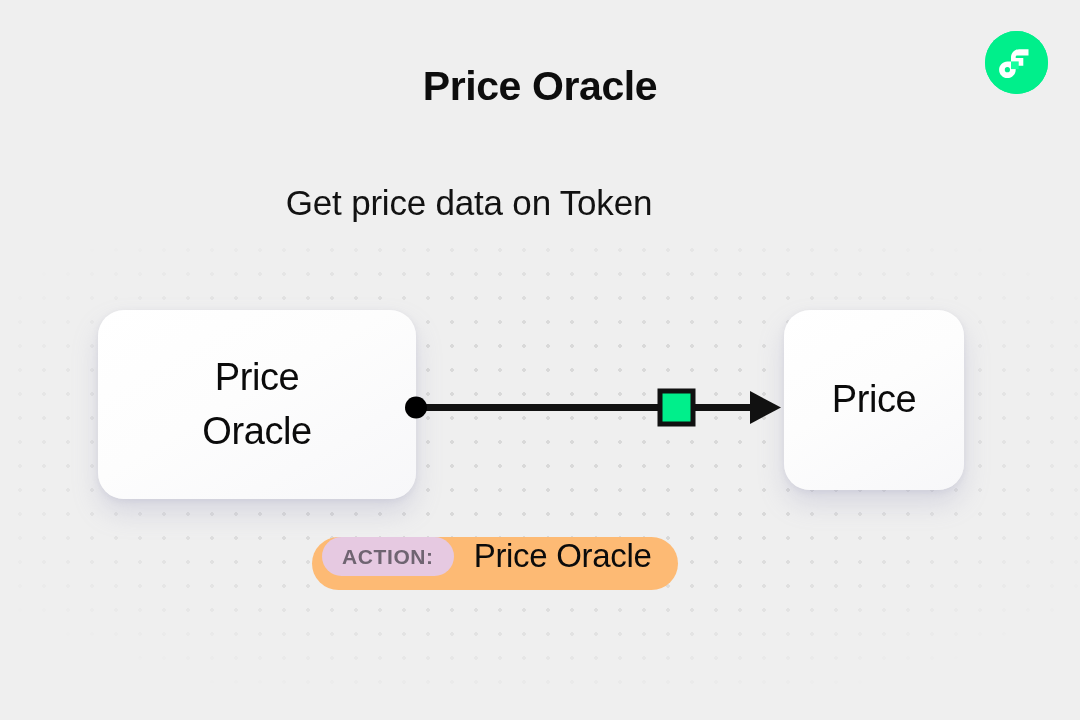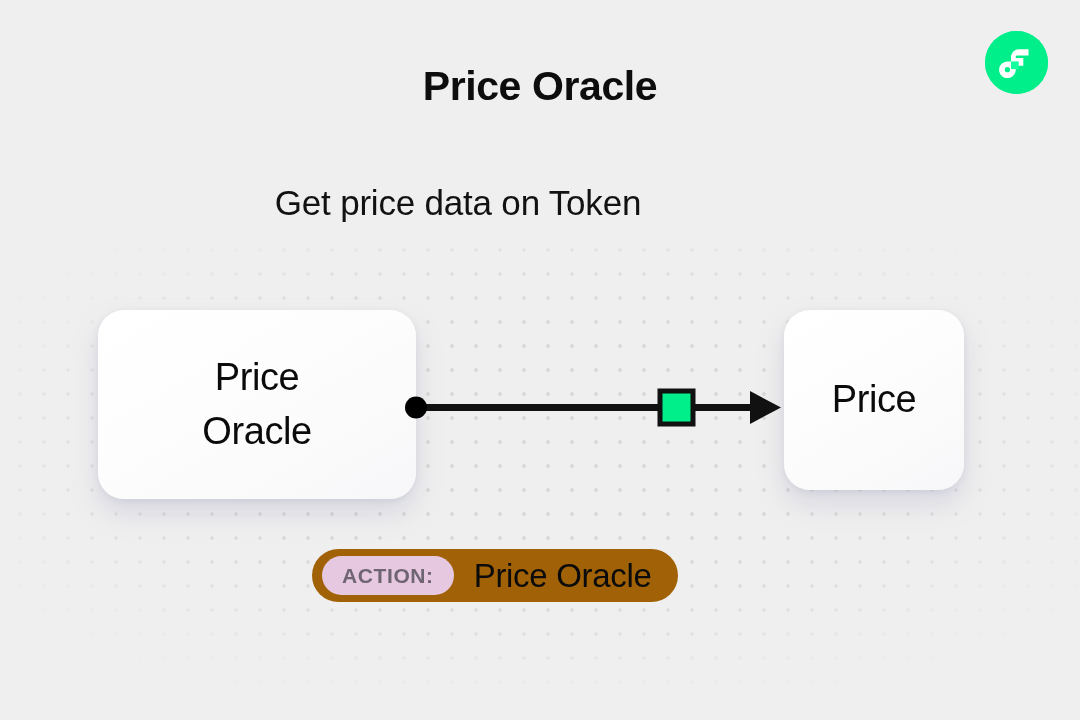--- a/index.html
+++ b/index.html
@@ -60,21 +60,21 @@
     width: 1080px;
     text-align: center;
     font-size: 41px;
     font-weight: 700;
     letter-spacing: -0.4px;
     color: #0d0d0d;
     line-height: 1.2;
   }
   #page-subtitle {
     position: absolute;
-    left: 0;
+    left: 11px;
     top: 182px;
     width: 916px;
     text-align: center;
     font-size: 35px;
     font-weight: 400;
     letter-spacing: -0.2px;
     color: #121212;
     line-height: 1.2;
   }
 
@@ -119,25 +119,24 @@
     left: 398px;
     top: 378px;
     width: 394px;
     height: 60px;
   }
 
   
   #action-badge {
     position: absolute;
     left: 312px;
-    top: 549px;
+    top: 537px;
     height: 53px;
     display: flex;
-    align-items: center;
-    background: #a16207;
+    background: #fdba74;
     border-radius: 27px;
     padding: 0 26px 0 10px;
   }
   #action-chip {
     display: flex;
     align-items: center;
     justify-content: center;
     height: 39px;
     padding: 0 20px;
     border-radius: 20px;

